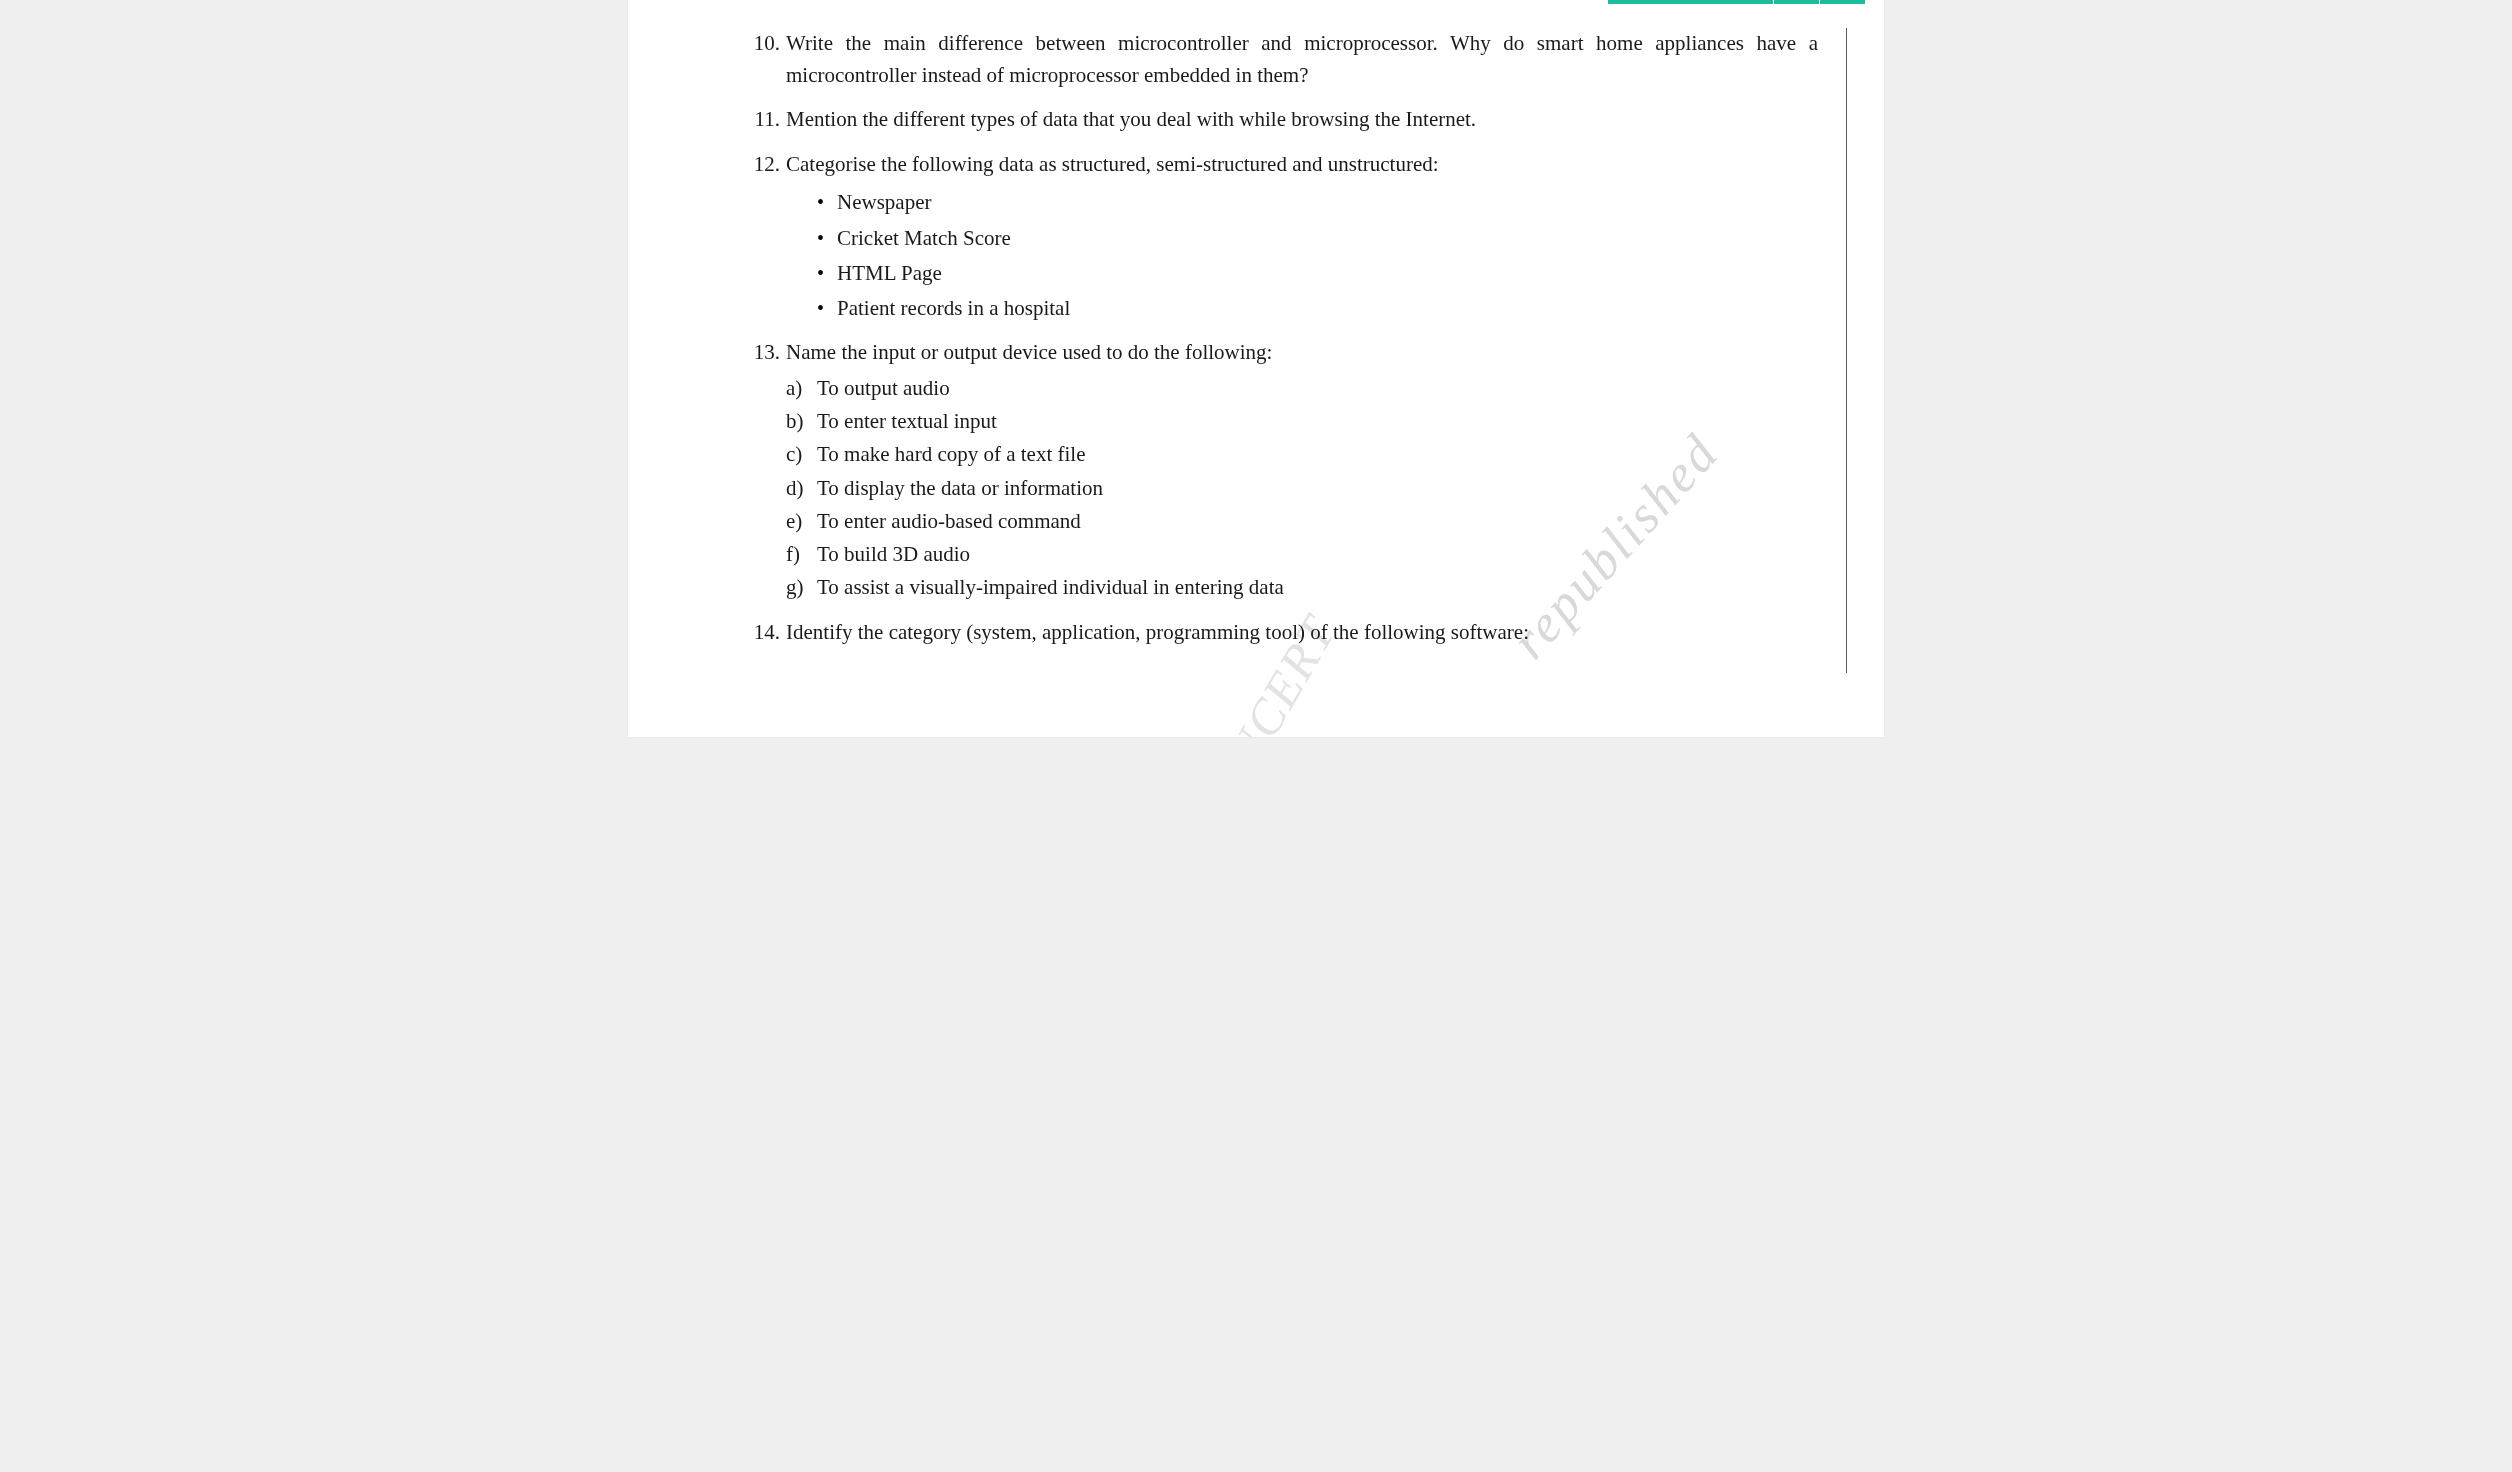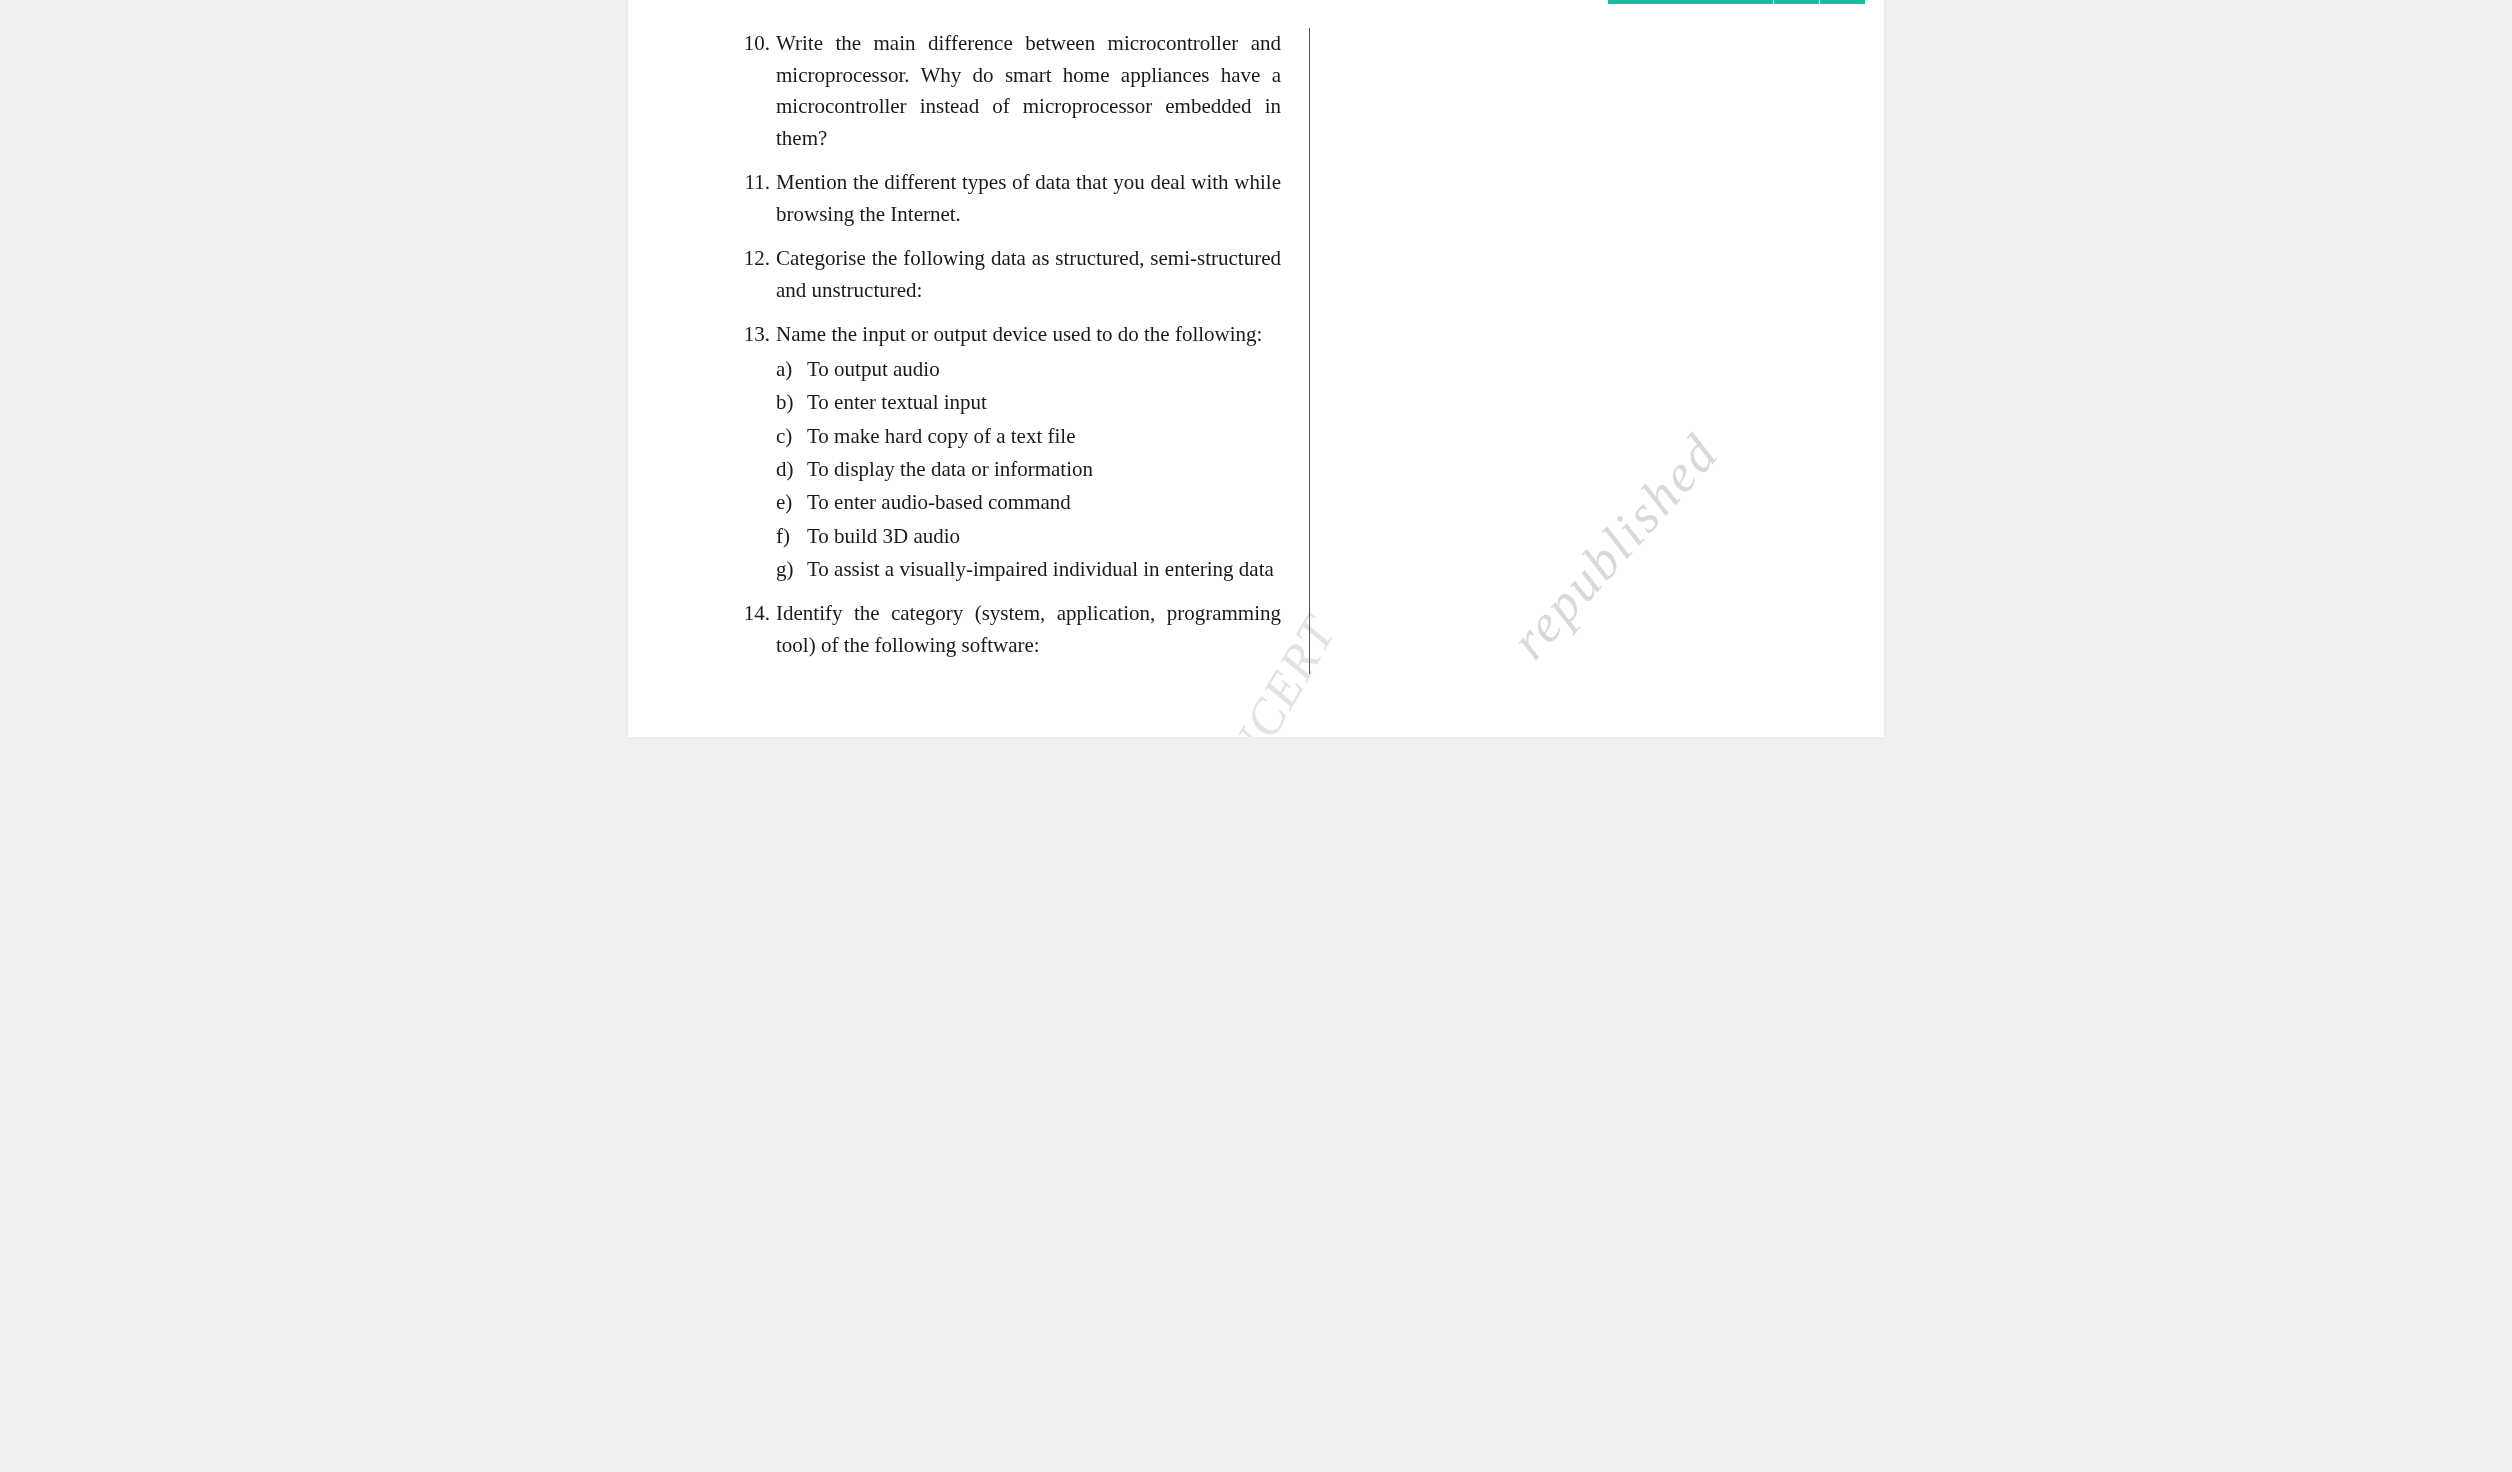--- a/index.html
+++ b/index.html
@@ -36,22 +36,23 @@
       border-right: 1.8px solid #fff;
       border-bottom: 1.8px solid #fff;
       height: 3.7px;
       overflow: hidden;
     }
     .header-cell.title { min-width: 166px; text-align: center; }
     .header-cell.page-no { min-width: 46px; text-align: center; }
     .header-cell.blank { min-width: 46px; }
     .columns {
       display: flex;
-      padding: 28px 37px 0 37px;
+      padding: 28px 37px 0 47px;
       gap: 0;
+      flex-direction: column;
     }
     .main-col {
       flex: 0 0 645px;
       padding-left: 111px;
       padding-right: 28px;
       position: relative;
       border-right: 1.4px solid #555;
     }
     .notes-col {
       flex: 1;
@@ -154,20 +155,26 @@
       </div>
 
       <div class="question">
         <span class="qnum">11.</span>
         <span class="qtext">Mention the different types of data that you deal with while browsing the Internet.</span>
       </div>
 
       <div class="question">
         <span class="qnum">12.</span>
         <span class="qtext">Categorise the following data as structured, semi-structured and unstructured:</span>
+        <ul class="bullets">
+          <li>Newspaper</li>
+          <li>Cricket Match Score</li>
+          <li>HTML Page</li>
+          <li>Patient records in a hospital</li>
+        </ul>
       </div>
 
       <div class="question">
         <span class="qnum">13.</span>
         <span class="qtext">Name the input or output device used to do the following:</span>
         <ol class="alpha">
           <li><span class="mk">a)</span><span>To output audio</span></li>
           <li><span class="mk">b)</span><span>To enter textual input</span></li>
           <li><span class="mk">c)</span><span>To make hard copy of a text file</span></li>
           <li><span class="mk">d)</span><span>To display the data or information</span></li>

